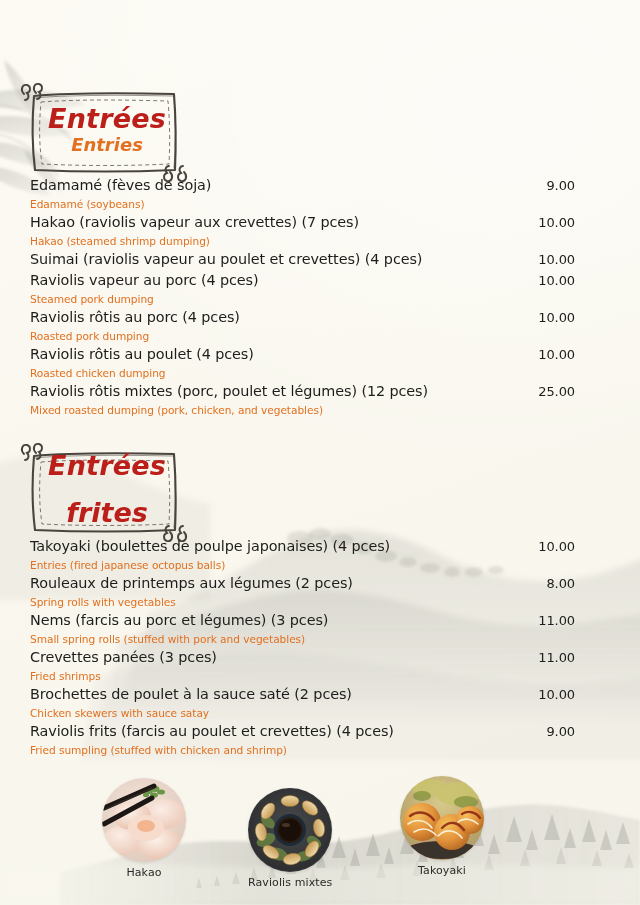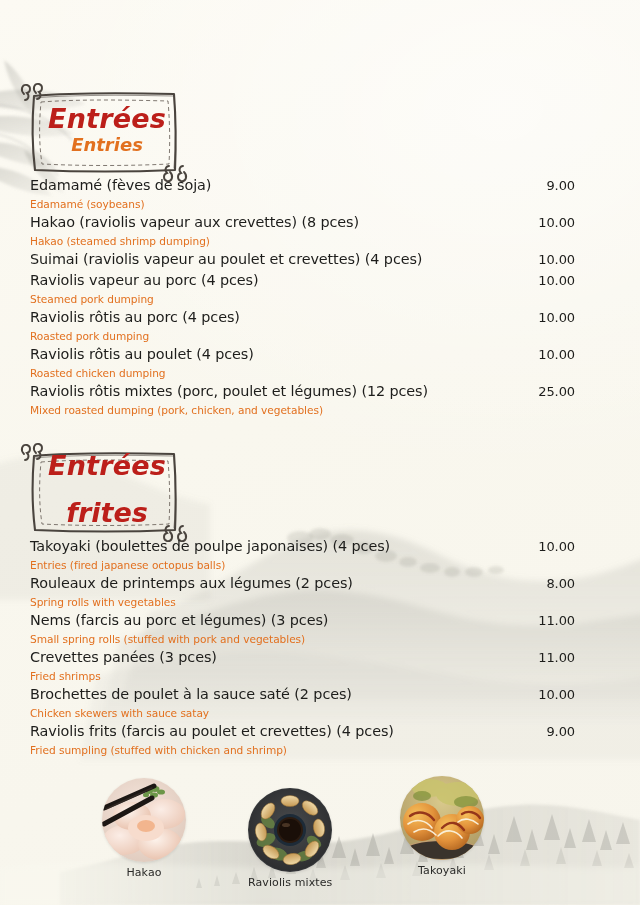--- a/index.html
+++ b/index.html
@@ -324,21 +324,21 @@
       <div class="item">
         <div class="item-main">
           <span class="item-name">Edamamé (fèves de soja)</span>
           <span class="item-price">9.00</span>
         </div>
         <div class="item-desc">Edamamé (soybeans)</div>
       </div>
 
       <div class="item">
         <div class="item-main">
-          <span class="item-name">Hakao (raviolis vapeur aux crevettes) (8 pces)</span>
+          <span class="item-name">Hakao (raviolis vapeur aux crevettes) (7 pces)</span>
           <span class="item-price">10.00</span>
         </div>
         <div class="item-desc">Hakao (steamed shrimp dumping)</div>
       </div>
 
       <div class="item">
         <div class="item-main">
           <span class="item-name">Suimai (raviolis vapeur au poulet et crevettes) (4 pces)</span>
           <span class="item-price">10.00</span>
         </div>

